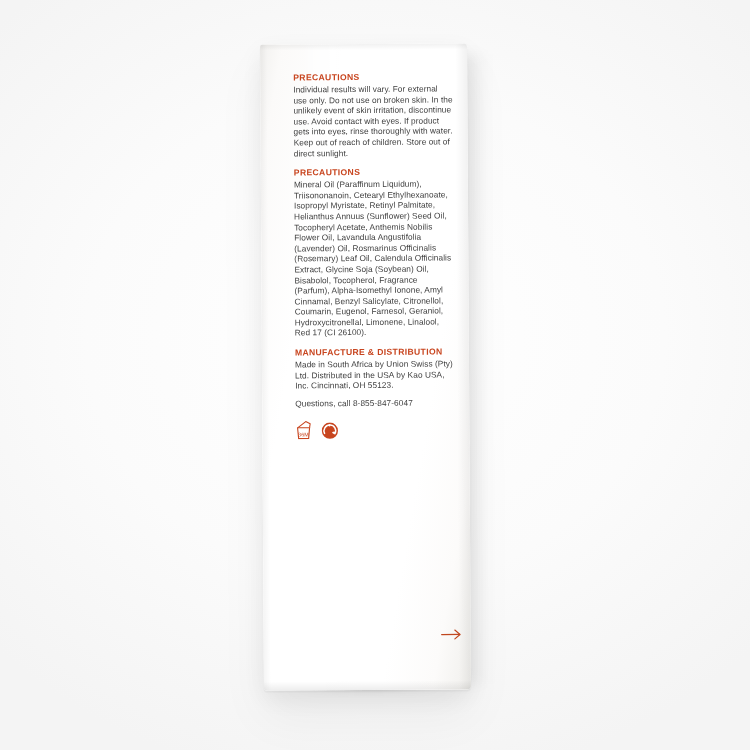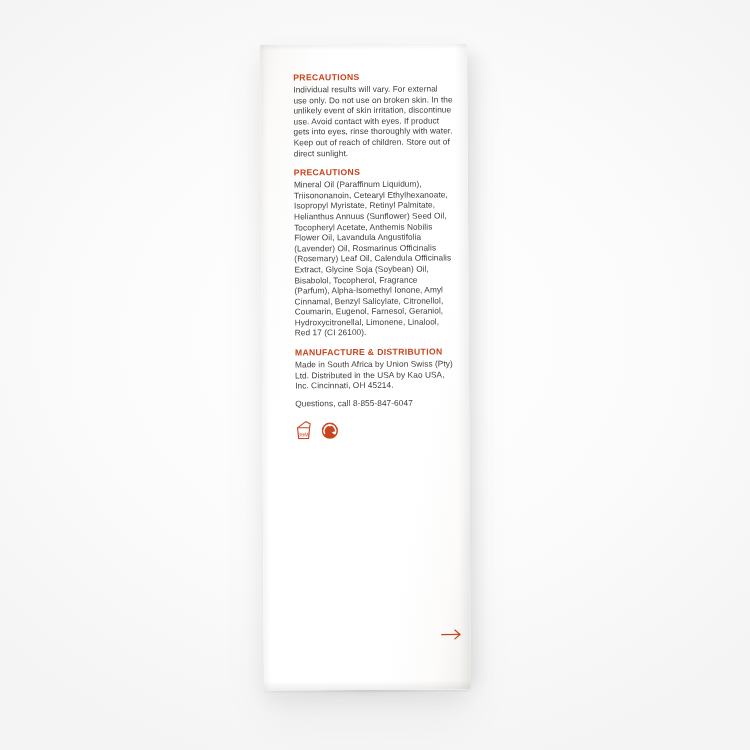--- a/index.html
+++ b/index.html
@@ -186,21 +186,21 @@
 
       <div>
         <div class="sect-head">PRECAUTIONS</div>
         <p class="body-copy">Mineral Oil (Paraffinum Liquidum), Triisononanoin, Cetearyl Ethylhexanoate, Isopropyl Myristate, Retinyl Palmitate, Helianthus Annuus (Sunflower) Seed Oil, Tocopheryl Acetate, Anthemis Nobilis Flower Oil, Lavandula Angustifolia (Lavender) Oil, Rosmarinus Officinalis (Rosemary) Leaf Oil, Calendula Officinalis Extract, Glycine Soja (Soybean) Oil, Bisabolol, Tocopherol, Fragrance (Parfum), Alpha-Isomethyl Ionone, Amyl Cinnamal, Benzyl Salicylate, Citronellol, Coumarin, Eugenol, Farnesol, Geraniol, Hydroxycitronellal, Limonene, Linalool, Red 17 (CI 26100).</p>
       </div>
 
       <div class="block-gap"></div>
 
       <div>
         <div class="sect-head">MANUFACTURE &amp; DISTRIBUTION</div>
-        <p class="body-copy">Made in South Africa by Union Swiss (Pty) Ltd. Distributed in the USA by Kao USA, Inc. Cincinnati, OH 45214.</p>
+        <p class="body-copy">Made in South Africa by Union Swiss (Pty) Ltd. Distributed in the USA by Kao USA, Inc. Cincinnati, OH 55123.</p>
         <div class="block-gap-sm"></div>
         <p class="body-copy">Questions, call 8-855-847-6047</p>
       </div>
 
       <div class="icon-row">
 
         <span class="icon-pao">
           <svg width="17" height="19" viewBox="0 0 17 19" fill="none" aria-hidden="true">
             <path d="M2.2 7.4 L14.2 7.4 L13.2 18.2 L3.2 18.2 Z" fill="none" stroke="#c8451f" stroke-width="1.1"></path>
             <path d="M2.6 7.2 L10.4 1.2 L14.8 3.4 L14.2 7.2" fill="none" stroke="#c8451f" stroke-width="1.1" stroke-linejoin="round"></path>

